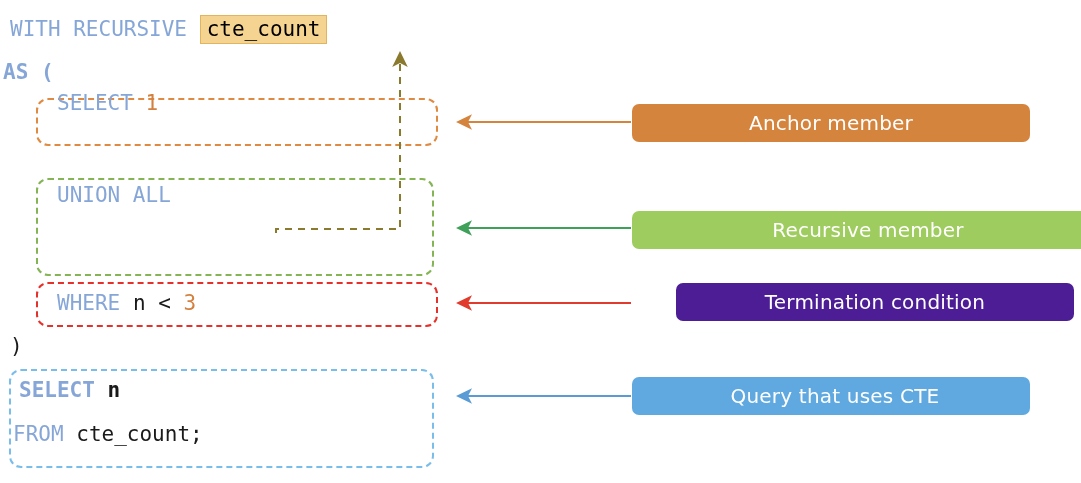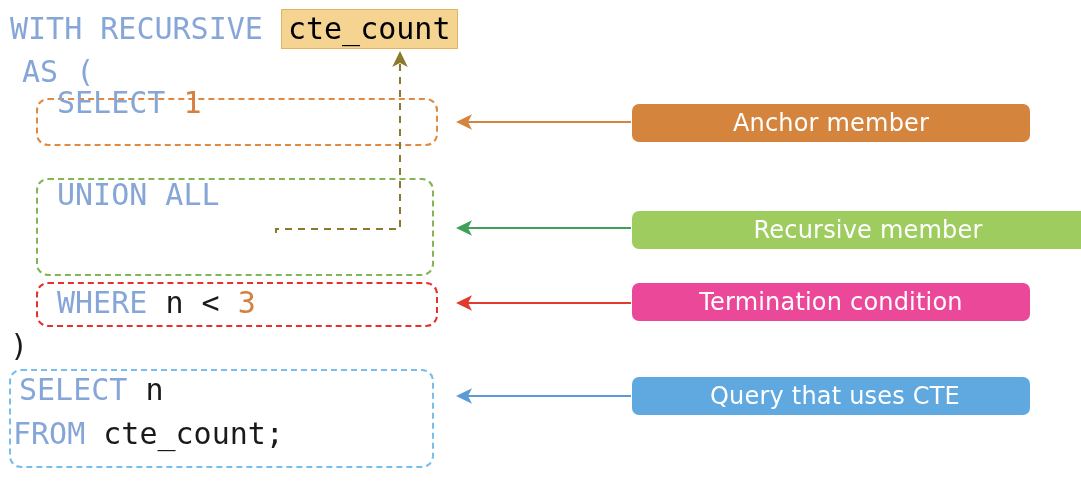--- a/index.html
+++ b/index.html
@@ -13,21 +13,21 @@
     height: 483px;
     background: #ffffff;
     overflow: hidden;
     font-family: "DejaVu Sans Mono", monospace;
   }
 
   
   .code-line {
     position: absolute;
     font-family: "DejaVu Sans Mono", monospace;
-    font-size: 30px;
+    font-size: 21px;
     line-height: 30px;
     white-space: pre;
     letter-spacing: 0px;
     color: #1a1a1a;
   }
   .kw { color: #86a6d8; }
   .num { color: #d4803f; }
   .plain { color: #1a1a1a; }
 
   
@@ -51,30 +51,30 @@
   .dbox-recursive  { border-color: #84b454; }
   .dbox-terminate  { border-color: #e8302a; }
   .dbox-final      { border-color: #79bdea; }
 
   
   .pill {
     position: absolute;
     border-radius: 7px;
     color: #ffffff;
     font-family: "DejaVu Sans", sans-serif;
-    font-size: 24px;
+    font-size: 20px;
     display: flex;
     align-items: center;
     justify-content: center;
     box-sizing: border-box;
     letter-spacing: 0.2px;
   }
   .pill-anchor    { background: #d5843d; }
   .pill-recursive { background: #9ecc5f; }
-  .pill-terminate { background: #ec4899; }
+  .pill-terminate { background: #4c1d95; margin-left: 44px; }
   .pill-final     { background: #5fa9e0; }
 
   
   #arrows {
     position: absolute;
     left: 0;
     top: 0;
     width: 1081px;
     height: 483px;
     pointer-events: none;
@@ -88,33 +88,33 @@
   <div class="dbox dbox-anchor" style="left:36px; top:98px; width:402px; height:48px;"></div>
 
   <div class="dbox dbox-recursive" style="left:36px; top:178px; width:398px; height:98px;"></div>
 
   <div class="dbox dbox-terminate" style="left:36px; top:282px; width:402px; height:45px;"></div>
 
   <div class="dbox dbox-final" style="left:9px; top:369px; width:425px; height:99px;"></div>
 
   <div class="code-line" style="left:10px; top:14px;"><span class="kw">WITH RECURSIVE</span><span class="plain"> </span><span class="chip">cte_count</span></div>
 
-  <div class="code-line kw" style="left:22px; top:57px;">AS (</div>
+  <div class="code-line kw" style="left:3px; top:57px;font-weight:bold;">AS (</div>
 
   <div class="code-line" style="left:57px; top:88px;"><span class="kw">SELECT</span><span class="plain"> </span><span class="num">1</span></div>
 
   <div class="code-line kw" style="left:57px; top:148px;margin-top:32px;">UNION ALL</div>
 
 
 
   <div class="code-line" style="left:57px; top:288px;"><span class="kw">WHERE</span><span class="plain"> </span><span class="plain">n &lt;</span><span class="plain"> </span><span class="num">3</span></div>
 
   <div class="code-line plain" style="left:10px; top:331px;">)</div>
 
-  <div class="code-line" style="left:19px; top:375px;"><span class="kw">SELECT</span><span class="plain"> </span><span class="plain">n</span></div>
+  <div class="code-line" style="left:19px; top:375px;font-weight:bold;"><span class="kw">SELECT</span><span class="plain"> </span><span class="plain">n</span></div>
 
   <div class="code-line" style="left:13px; top:419px;"><span class="kw">FROM</span><span class="plain"> </span><span class="plain">cte_count;</span></div>
 
   <div class="pill pill-anchor" style="left:632px; top:104px; width:398px; height:38px;">
       <span>Anchor member</span>
     </div>
 
   <div class="pill pill-recursive" style="left:632px; top:211px; width:472px; height:38px;">
       <span>Recursive member</span>
     </div>

